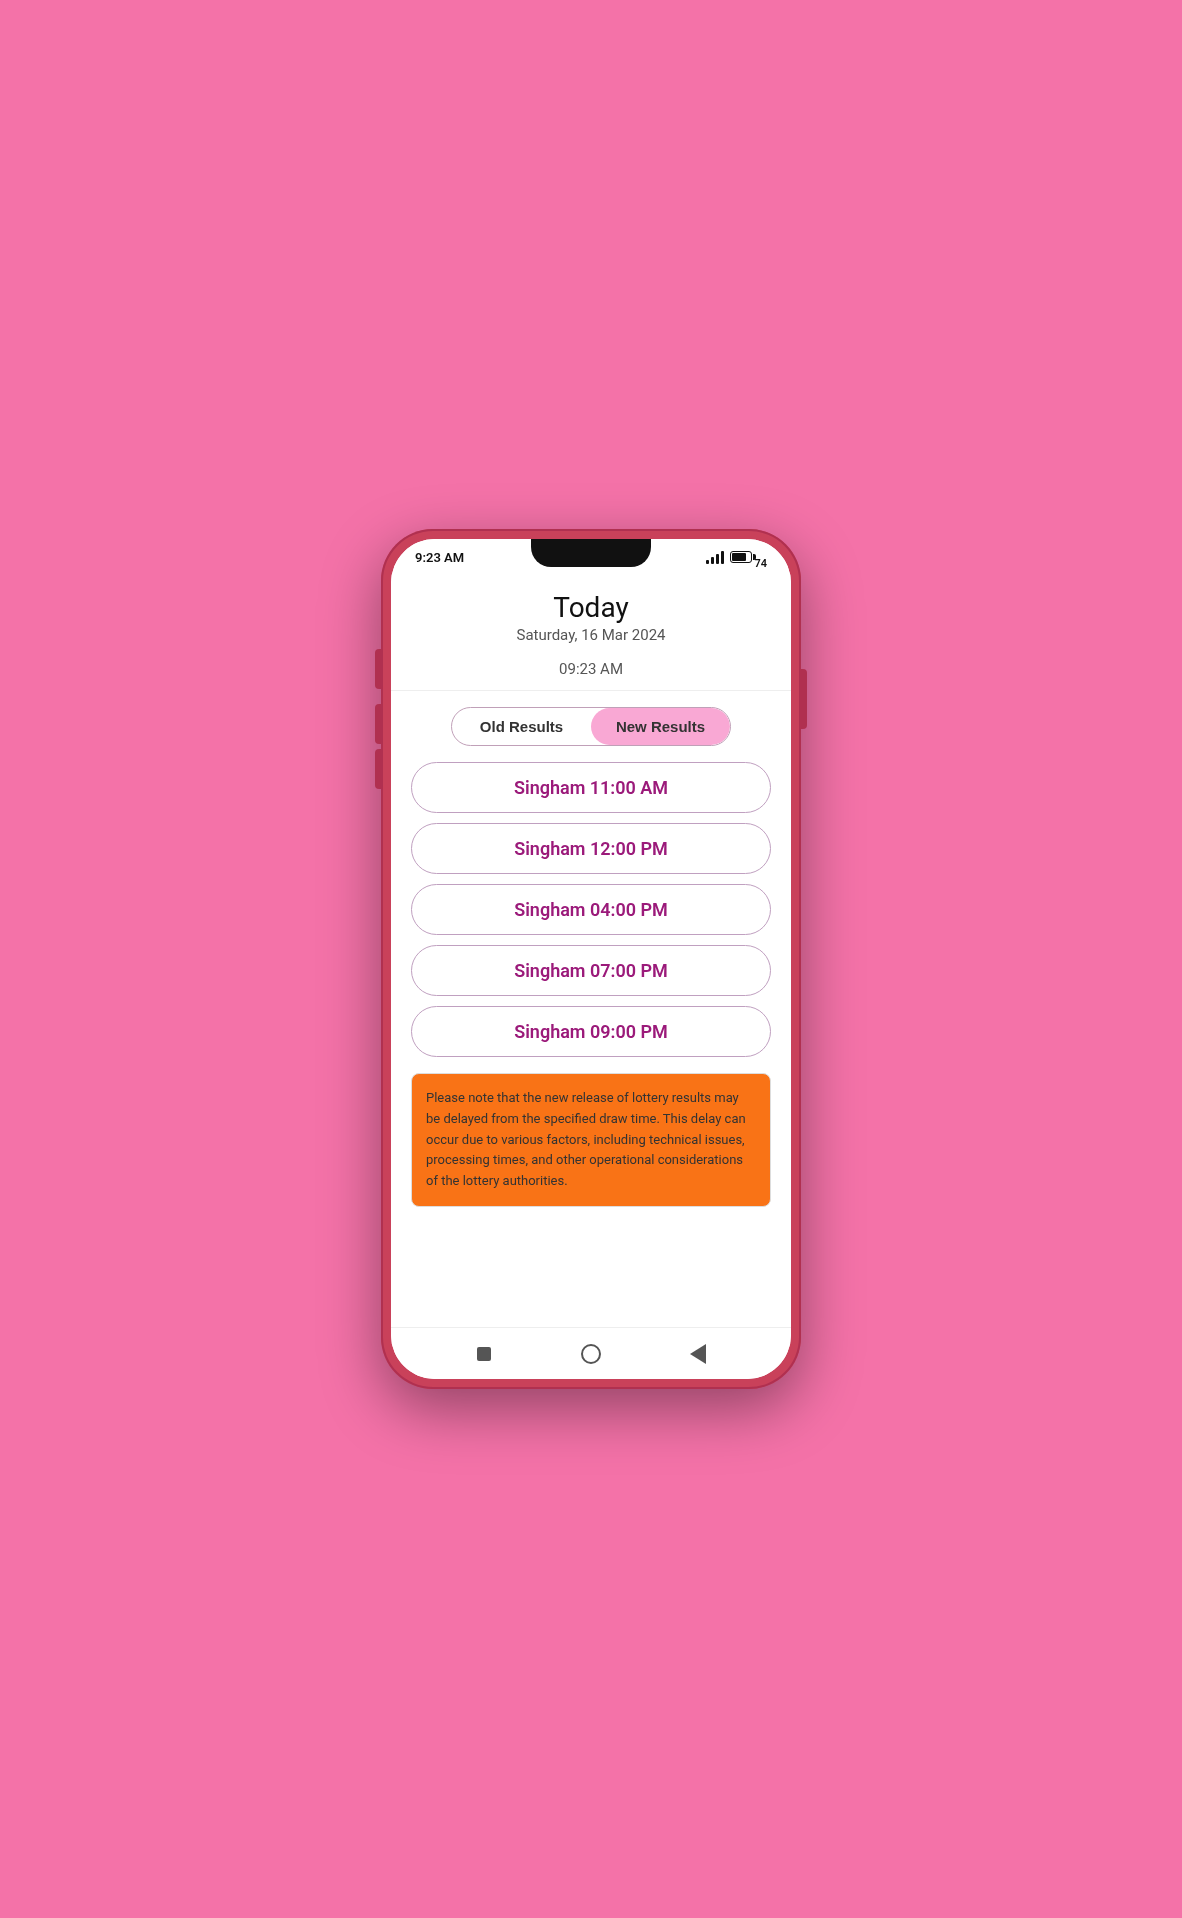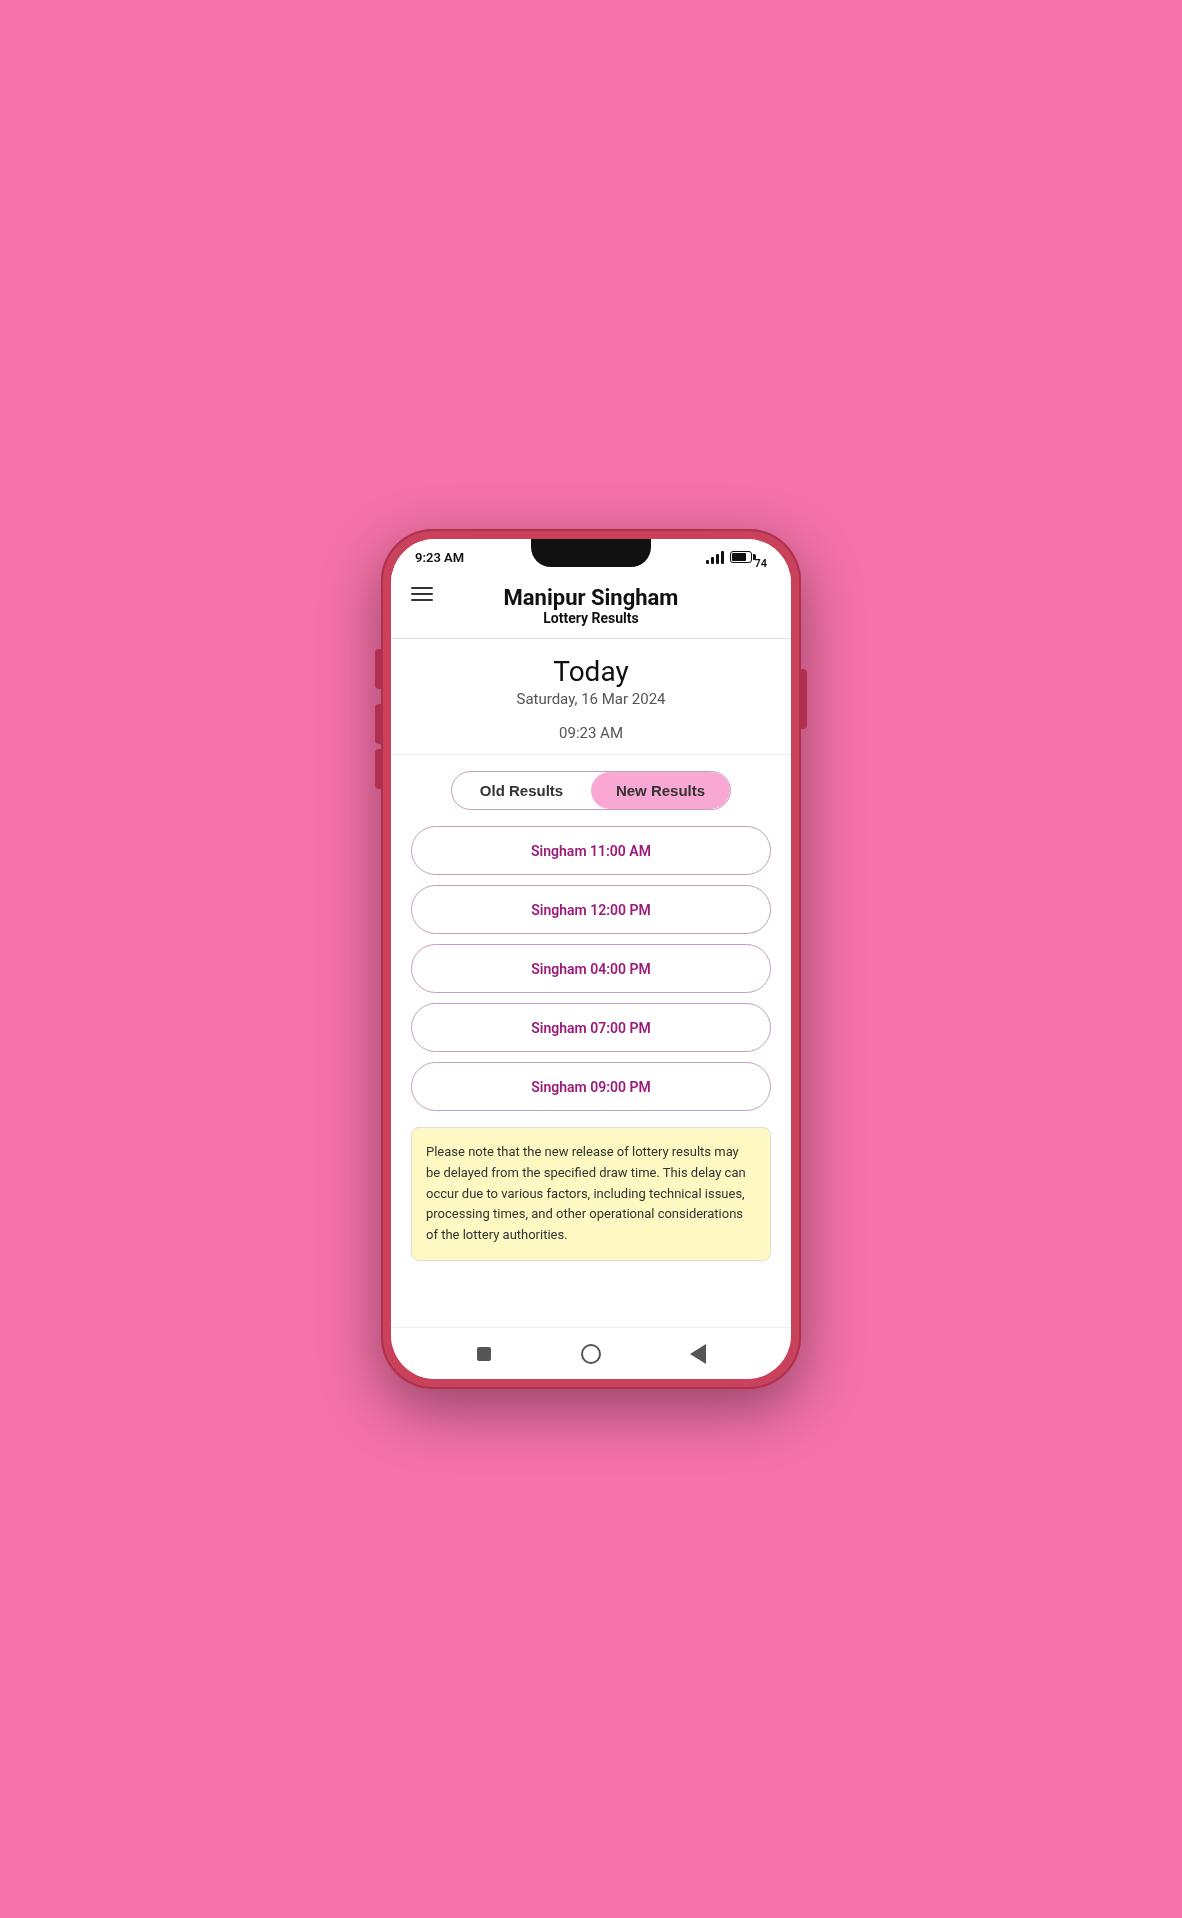--- a/index.html
+++ b/index.html
@@ -269,32 +269,32 @@
     .lottery-item {
       border: 1.5px solid #c0a0c0;
       border-radius: 50px;
       padding: 14px 20px;
       text-align: center;
       cursor: pointer;
       background: #fff;
     }
 
     .lottery-item-text {
-      font-size: 14px;
+      font-size: 18px;
       font-weight: 600;
       color: #9b1a7a;
     }
 
     
     .note-box {
       margin: 8px 20px 16px;
       border: 1.5px solid #ddd;
       border-radius: 8px;
       padding: 14px;
-      background: #fef9c3;
+      background: #f97316;
     }
 
     .note-text {
       font-size: 13px;
       color: #333;
       line-height: 1.6;
     }
 
     
     .bottom-nav {
@@ -359,29 +359,20 @@
           <div class="battery-body">
             <div class="battery-fill"></div>
           </div>
           <span class="battery-text">74</span>
         </div>
       </div>
     </div>
 
     <div class="app-content">
 
-      <div class="header">
-        <div class="menu-icon">
-          <div class="menu-line"></div>
-          <div class="menu-line"></div>
-          <div class="menu-line"></div>
-        </div>
-        <span class="app-title">Manipur Singham</span>
-        <span class="app-subtitle">Lottery Results</span>
-      </div>
 
       <div class="date-section">
         <div class="today-label">Today</div>
         <div class="date-text">Saturday, 16 Mar 2024</div>
         <div class="time-text">09:23 AM</div>
       </div>
 
       <div class="toggle-section">
         <div class="toggle-group">
           <button class="toggle-btn">Old Results</button>

